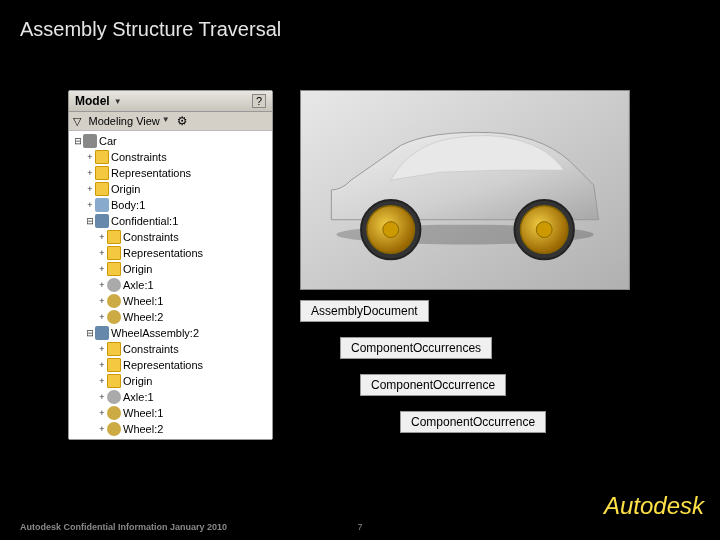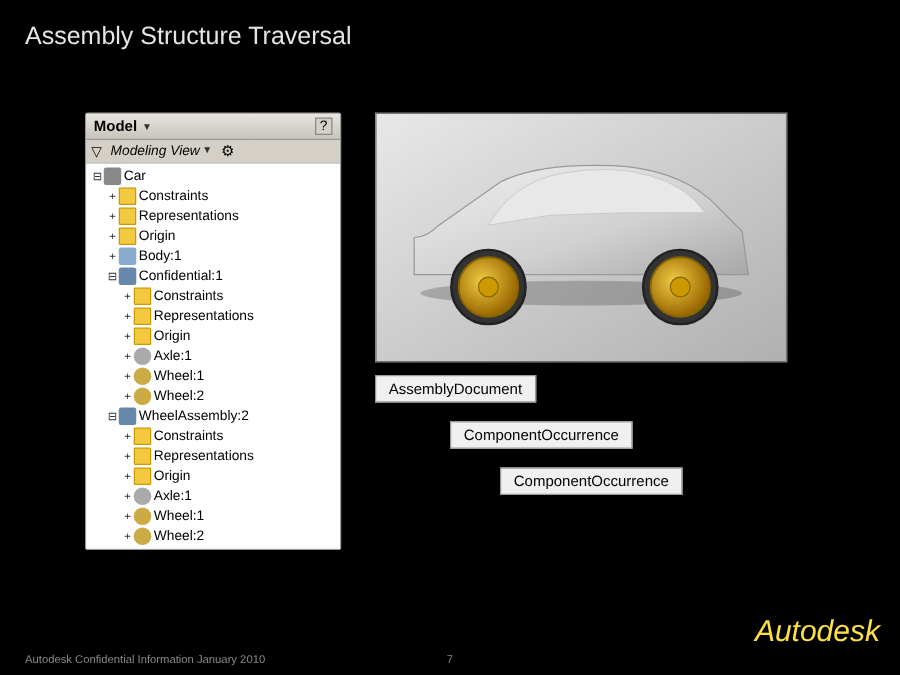--- a/index.html
+++ b/index.html
@@ -76,21 +76,20 @@
       display: flex;
       align-items: center;
       gap: 2px;
     }
 
     .toolbar-view {
       display: flex;
       align-items: flex-start;
       gap: 2px;
       padding-left: 4px;
-      font-style: italic;
     }
 
     .tree-content {
       background: #fff;
       padding: 2px 0;
       font-size: 11px;
       color: #000;
     }
 
     .tree-item {
@@ -204,20 +203,21 @@
       font-family: Arial, sans-serif;
     }
 
     
     .footer-text {
       position: absolute;
       bottom: 8px;
       left: 20px;
       font-size: 9px;
       color: #888;
+      font-weight: bold;
     }
 
     .page-number {
       position: absolute;
       bottom: 8px;
       left: 50%;
       transform: translateX(-50%);
       font-size: 9px;
       color: #888;
     }
@@ -399,20 +399,23 @@
     <circle cx="245" cy="140" r="30" fill="#333" stroke="#222" stroke-width="2"></circle>
     <circle cx="245" cy="140" r="24" fill="url(#wGrad)" stroke="#886600" stroke-width="1.5"></circle>
     <circle cx="245" cy="140" r="8" fill="#cc9900" stroke="#886600" stroke-width="1"></circle>
   </svg>
 </div>
 
 <div class="hierarchy-panel">
   <div class="hier-row">
     <span class="hier-box">AssemblyDocument</span>
   </div>
+  <div class="hier-row" style="padding-left:40px;">
+    <span class="hier-box">ComponentOccurrences</span>
+  </div>
   <div class="hier-row" style="padding-left:60px;">
     <span class="hier-box">ComponentOccurrence</span>
   </div>
   <div class="hier-row" style="padding-left:100px;">
     <span class="hier-box">ComponentOccurrence</span>
   </div>
 </div>
 
 <div class="autodesk-logo">Autodesk</div>
 

